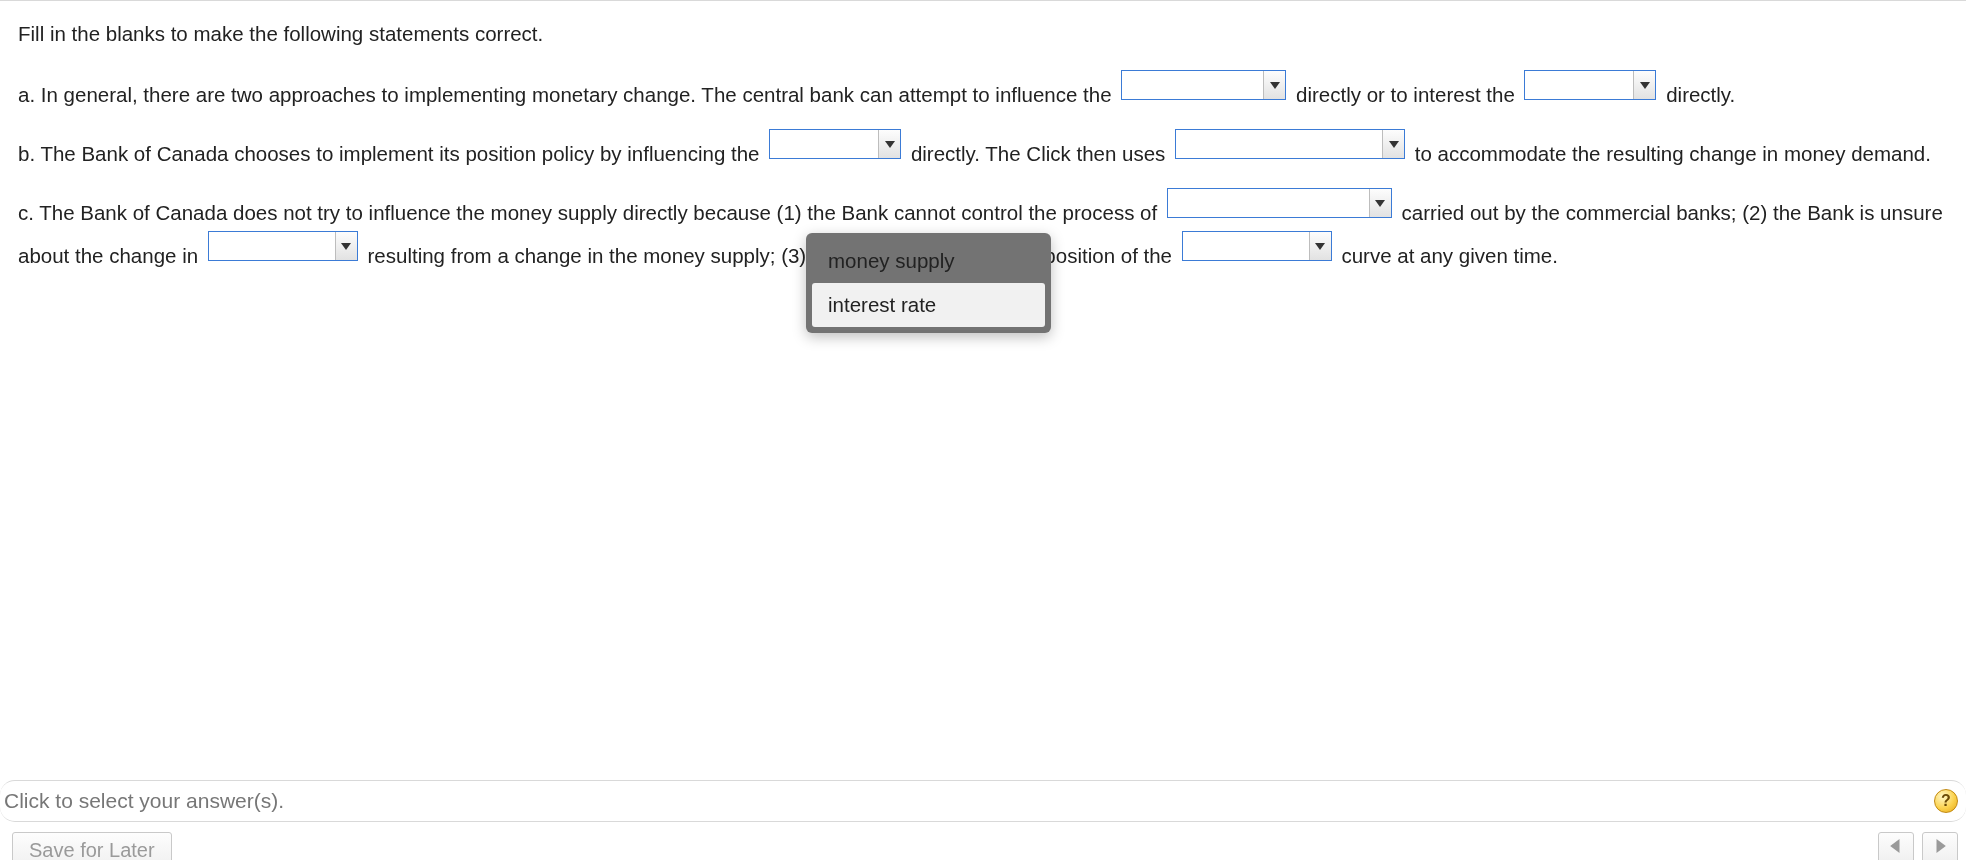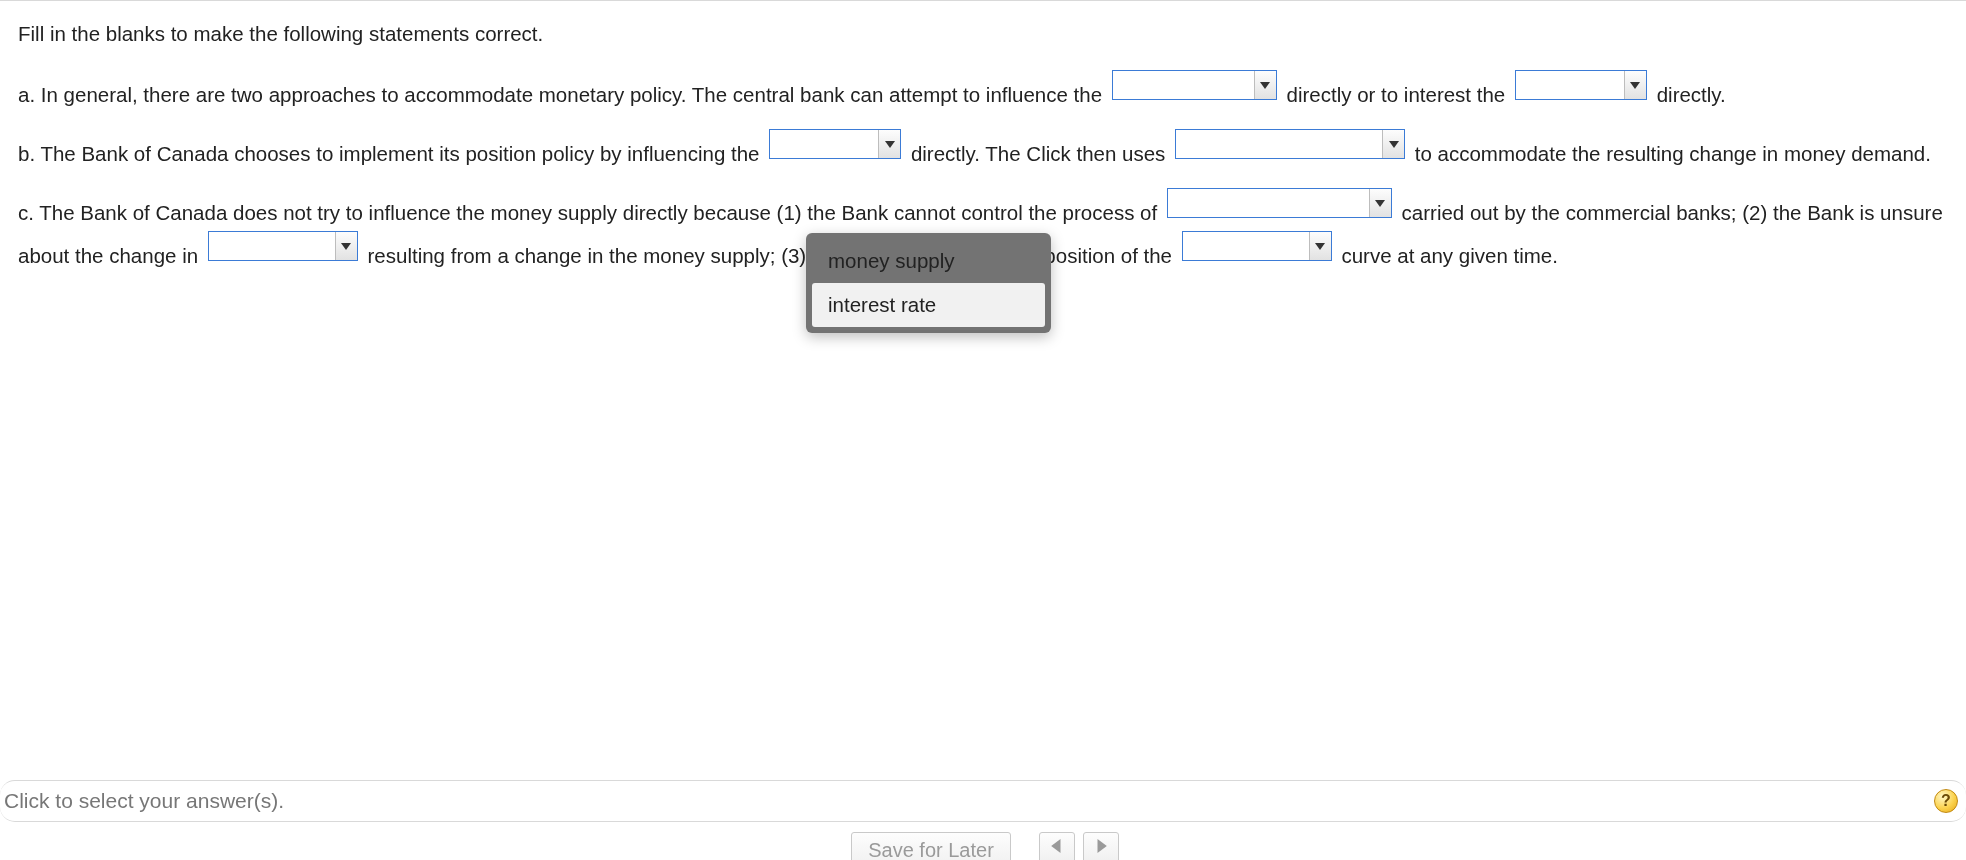--- a/index.html
+++ b/index.html
@@ -92,21 +92,21 @@
     font-weight: bold;
     font-size: 16px;
     display:flex; align-items:center; justify-content:center;
     margin-right: 4px;
   }
 
   .bottom-bar {
     position: absolute;
     left: 0; right: 0; bottom: 0;
     height: 38px;
-    display:flex; justify-content:center; align-items:flex-start;
+    display:flex; justify-content:space-between; align-items:flex-start;
     padding: 6px 8px 0 12px;
     overflow:hidden;
     gap:28px;
   }
   .save-btn {
     background: linear-gradient(#fdfdfd,#ececec);
     border: 1px solid #c9c9c9;
     color: #9a9a9a;
     font-size: 20px;
     padding: 6px 16px 16px 16px;
@@ -128,21 +128,21 @@
 </head>
 <body>
 
 <div class="wrapper">
 
   <div class="content">
 
     <div class="intro">Fill in the blanks to make the following statements correct.</div>
 
     <div class="statement">
-      <span>a. In general, there are two approaches to accommodate monetary policy. The central bank can attempt to influence the </span>
+      <span>a. In general, there are two approaches to implementing monetary change. The central bank can attempt to influence the </span>
       <span class="combo combo-w-l">
         <span class="btn">
           <svg viewBox="0 0 10 10">
               <polygon points="0,2 10,2 5,9" fill="#333"></polygon>
             </svg>
         </span>
       </span>
       <span> directly or to interest the </span>
       <span class="combo combo-w-s">
         <span class="btn">

